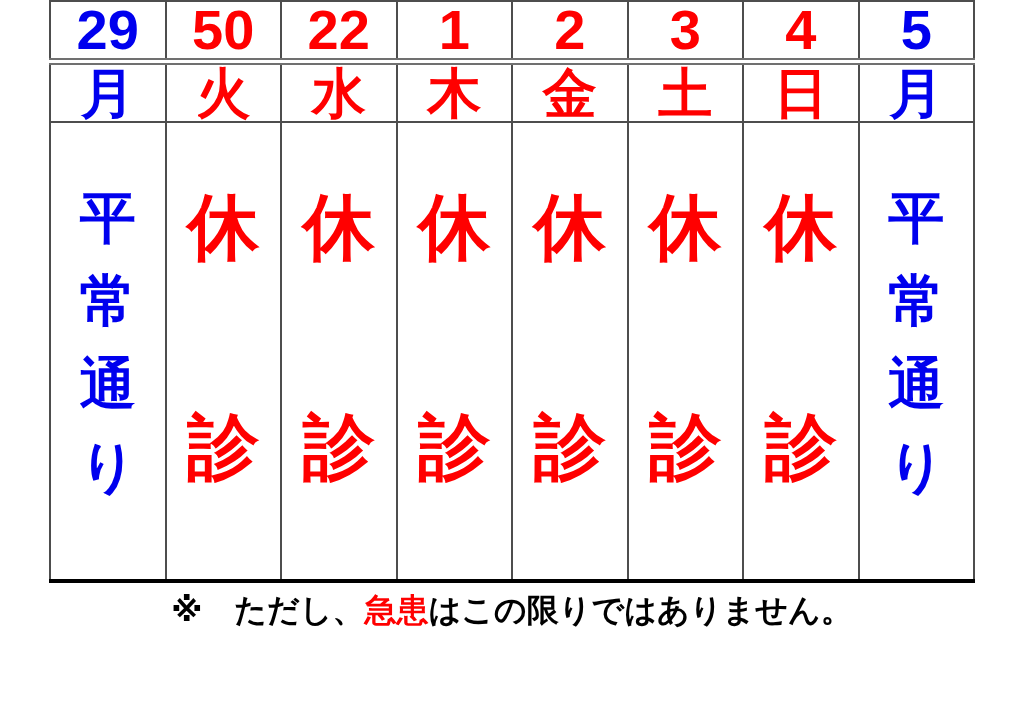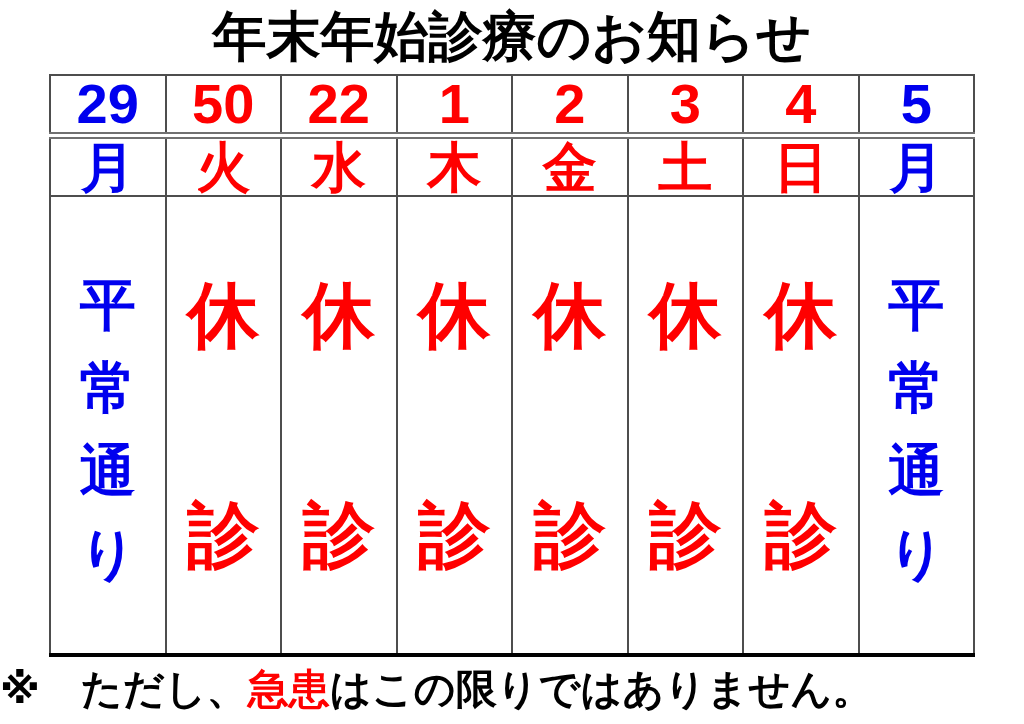--- a/index.html
+++ b/index.html
@@ -46,50 +46,50 @@
     height: 459px;
     vertical-align: top;
     border-bottom: 4px solid #000;
   }
 
   [data-color="blue"] { color: var(--blue, #0000ee); }
   [data-color="red"]  { color: var(--red, #ff0000); }
 
   .vtext {
     width: 1em;
-    margin: 8px auto;
+    margin: 0 auto;
     word-break: break-all;
     white-space: normal;
     text-align: right;
+    font-family: Liberation Mono, monospace;
   }
   .vtext[data-kind="normal"] {
     font-size: 56px;
     line-height: 83px;
     padding-top: 58px;
   }
   .vtext[data-kind="closed"] {
     font-size: 72px;
     line-height: 220px;
   }
 
   .footnote {
-    text-align: left;
-    font-size: 41px;
+    text-align: center;
+    font-size: 32px;
     line-height: 1.2;
     margin-top: 8px;
     color: #000;
   }
   .footnote .highlight { color: var(--red, #ff0000); }
 </style>
 </head>
 <body>
 
 <div class="page">
 
-  <h1 class="title">年末年始診療のお知らせ</h1>
 
   <table class="schedule">
     <tbody>
         <tr class="row-dates">
       <td data-color="blue">29</td>
       <td data-color="red">50</td>
       <td data-color="red">22</td>
       <td data-color="red">1</td>
       <td data-color="red">2</td>
       <td data-color="red">3</td>

